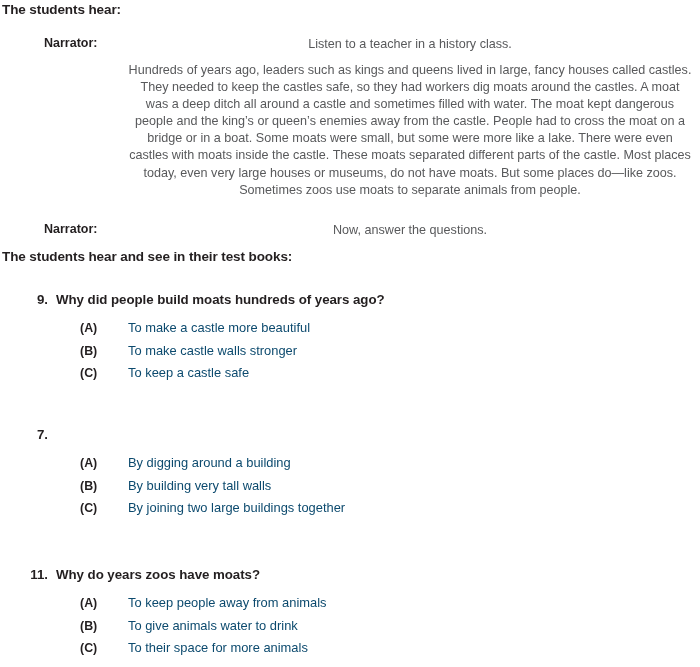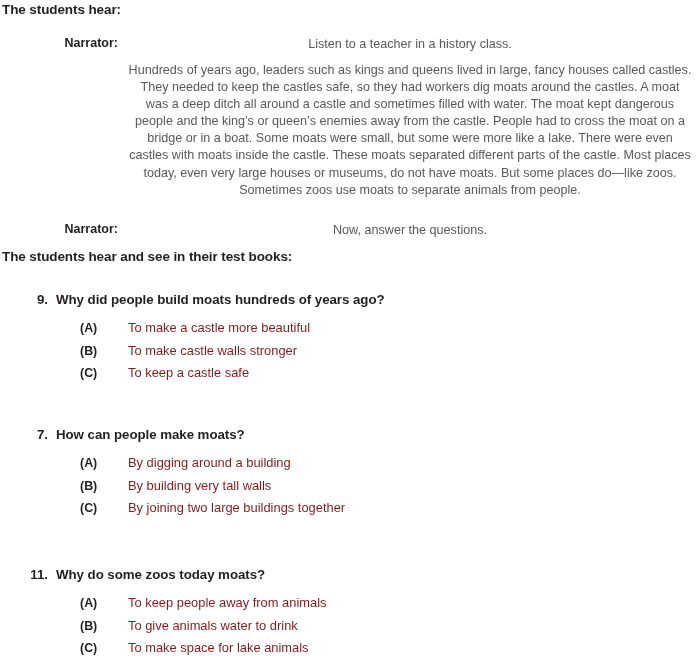--- a/index.html
+++ b/index.html
@@ -32,21 +32,20 @@
     letter-spacing: -0.1px;
     line-height: 16px;
   }
   #heading-hear { position: absolute; left: 2px; top: 2px; }
   #heading-hear-see { position: absolute; left: 2px; top: 249px; }
   .narr-label {
     position: absolute;
     font-size: 12.5px;
     font-weight: bold;
     color: #231f20;
-    text-align: right;
     width: 74px;
     left: 44px;
     line-height: 15px;
   }
   .narr-text {
     position: absolute;
     left: 128px;
     width: 564px;
     font-size: 12.6px;
     color: #58595b;
@@ -106,21 +105,21 @@
     font-size: 12.4px;
     font-weight: bold;
     color: #231f20;
     line-height: 16px;
   }
   .choice-text {
     position: absolute;
     left: 128px;
     font-size: 12.9px;
     font-weight: normal;
-    color: #7f1d1d;
+    color: #0c4a6e;
     line-height: 16px;
     text-align: center;
   }
 </style>
 </head>
 <body>
 
 <div class="page">
 
   <div class="section-heading" id="heading-hear">The students hear:</div>
@@ -154,52 +153,51 @@
       <div class="choice-row">
         <span class="choice-letter">(C)</span>
         <span class="choice-text">To keep a castle safe</span>
       </div>
     </div>
   </div>
 
   <div class="question-block" id="question-10">
     <div class="question-row">
       <span class="q-number">7.</span>
-      <span class="q-text">How can people make moats?</span>
     </div>
     <div class="choices">
       <div class="choice-row">
         <span class="choice-letter">(A)</span>
         <span class="choice-text">By digging around a building</span>
       </div>
       <div class="choice-row">
         <span class="choice-letter">(B)</span>
         <span class="choice-text">By building very tall walls</span>
       </div>
       <div class="choice-row">
         <span class="choice-letter">(C)</span>
         <span class="choice-text">By joining two large buildings together</span>
       </div>
     </div>
   </div>
 
   <div class="question-block" id="question-11">
     <div class="question-row">
       <span class="q-number">11.</span>
-      <span class="q-text">Why do some zoos today moats?</span>
+      <span class="q-text">Why do years zoos have moats?</span>
     </div>
     <div class="choices">
       <div class="choice-row">
         <span class="choice-letter">(A)</span>
         <span class="choice-text">To keep people away from animals</span>
       </div>
       <div class="choice-row">
         <span class="choice-letter">(B)</span>
         <span class="choice-text">To give animals water to drink</span>
       </div>
       <div class="choice-row">
         <span class="choice-letter">(C)</span>
-        <span class="choice-text">To make space for lake animals</span>
+        <span class="choice-text">To their space for more animals</span>
       </div>
     </div>
   </div>
 
 </div>
 
 </body></html>

